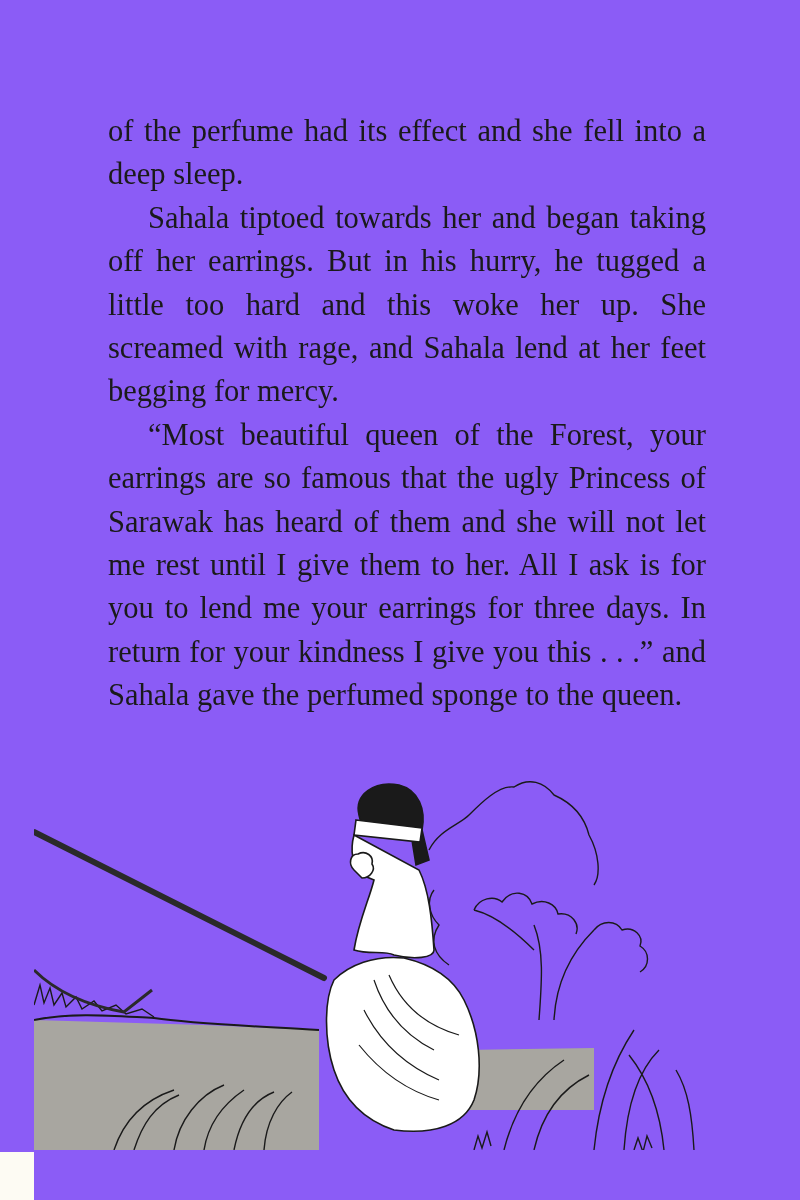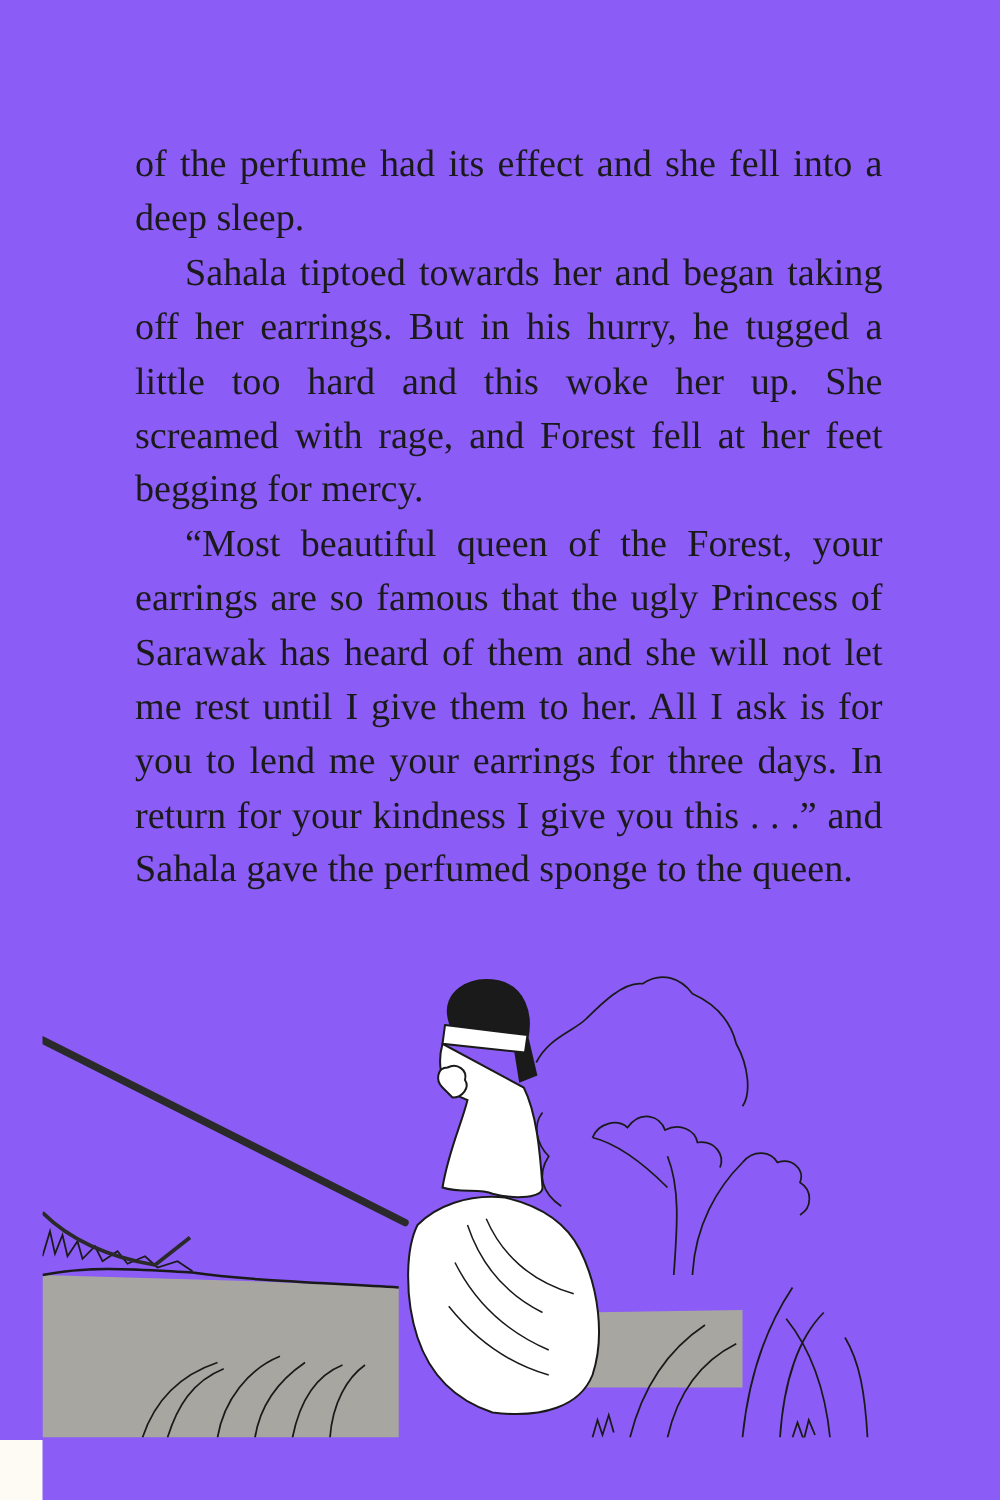--- a/index.html
+++ b/index.html
@@ -15,21 +15,21 @@
   .text-block p.indent { text-indent: 40px; }
   .illustration { position: absolute; left: 34px; top: 780px; width: 680px; height: 370px; }
   .illustration svg { width: 100%; height: 100%; display: block; }
 </style>
 </head>
 <body>
 
 <div class="page">
   <div class="text-block">
     <p>of the perfume had its effect and she fell into a deep sleep.</p>
-    <p class="indent">Sahala tiptoed towards her and began taking off her earrings. But in his hurry, he tugged a little too hard and this woke her up. She screamed with rage, and Forest fell at her feet begging for mercy.</p>
+    <p class="indent">Sahala tiptoed towards her and began taking off her earrings. But in his hurry, he tugged a little too hard and this woke her up. She screamed with rage, and Sahala lend at her feet begging for mercy.</p>
     <p class="indent">“Most beautiful queen of the Forest, your earrings are so famous that the ugly Princess of Sarawak has heard of them and she will not let me rest until I give them to her. All I ask is for you to lend me your earrings for three days. In return for your kindness I give you this . . .” and Sahala gave the perfumed sponge to the queen.</p>
   </div>
 
   <div class="illustration">
     <svg viewBox="0 0 680 370" xmlns="http://www.w3.org/2000/svg">
 
       <path d="M0 240 L170 245 L285 250 L285 370 L0 370 Z" fill="#a8a6a0"></path>
       <path d="M430 270 L560 268 L560 330 L430 330 Z" fill="#a8a6a0"></path>
 
       <path d="M0 240 C40 232 80 236 120 238 C160 244 220 246 285 250" fill="none" stroke="#1a1a1a" stroke-width="2"></path>

